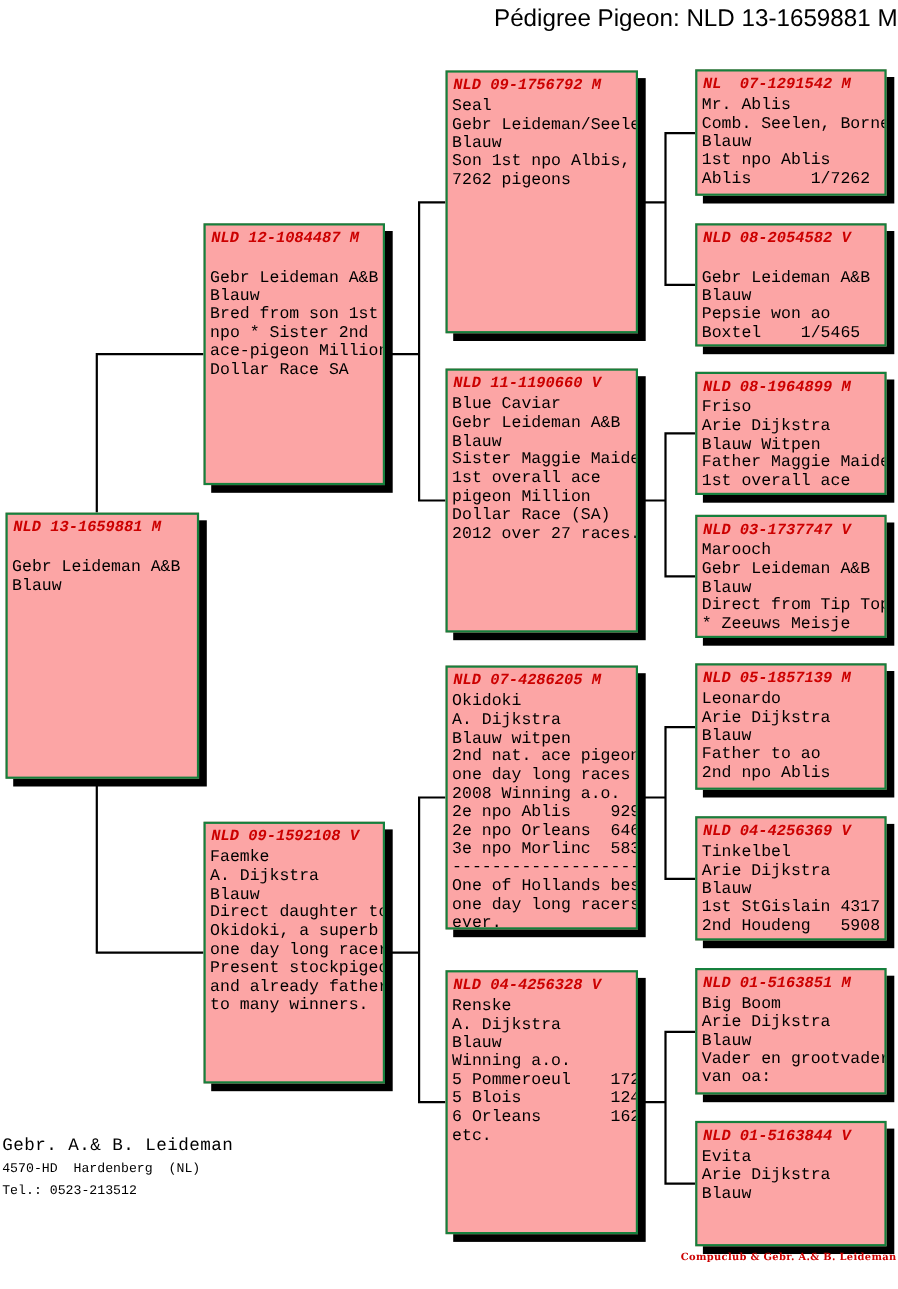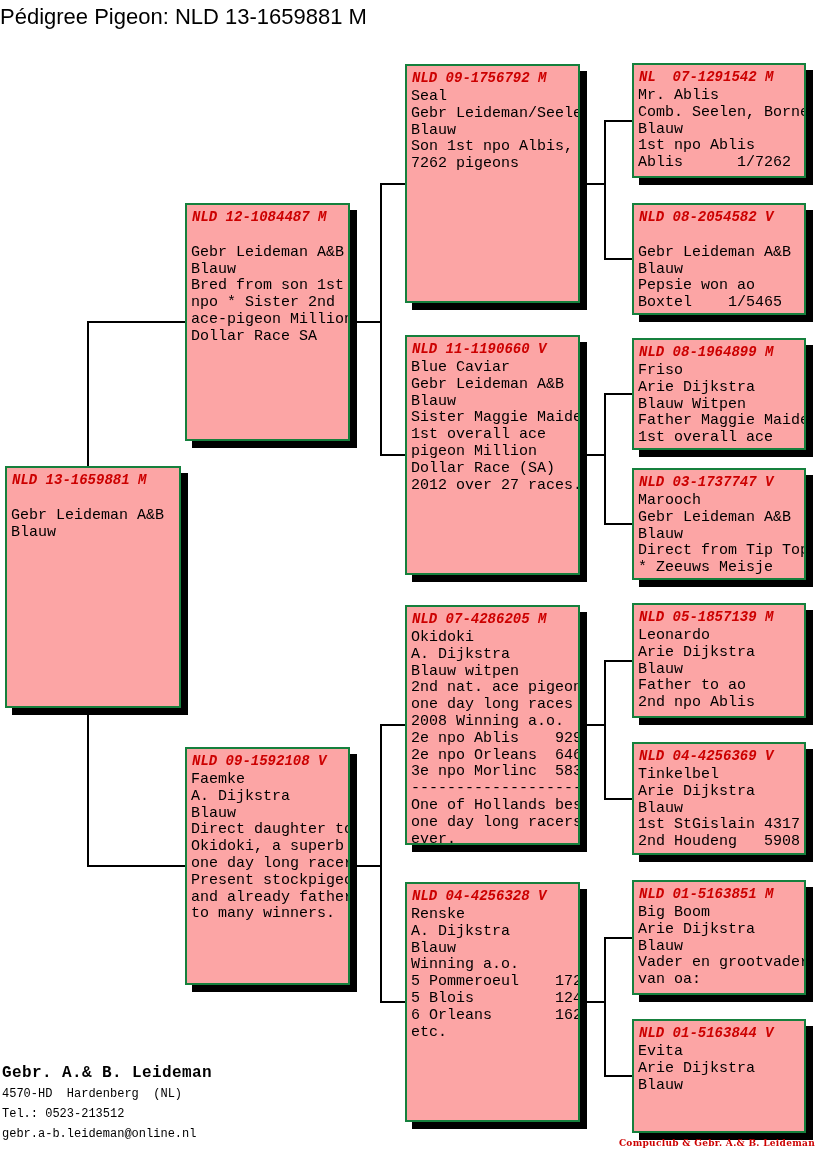--- a/index.html
+++ b/index.html
@@ -1,27 +1,27 @@
 <!DOCTYPE html>
 <html style="--accent: #cc0000;"><head>
 <meta charset="utf-8">
 <style>
   html,body{margin:0;padding:0;background:#fff;}
   #page{position:relative;width:816px;height:1172px;background:#fff;overflow:hidden;
         font-family:"Liberation Mono",monospace;}
-  #title{position:absolute;left:0;top:4px;width:816px;text-align:left;
+  #title{position:absolute;left:0;top:4px;width:816px;text-align:right;
          font-family:"Liberation Sans",sans-serif;font-size:22px;color:#000;}
   #connectors{position:absolute;left:0;top:0;z-index:1;}
   .pbox{position:absolute;background:#fca5a5;border:2px solid #15803d;box-shadow:7px 7px 0 #000;
         box-sizing:border-box;z-index:2;overflow:hidden;}
   .ring{color:var(--accent,#cc0000);font-style:italic;font-weight:bold;font-size:14px;
         line-height:18px;padding:3px 0 0 5px;white-space:pre;}
   .pbody{font-size:15px;line-height:16.8px;color:#000;white-space:pre;padding:2px 0 0 4px;}
   #owner{position:absolute;left:2px;top:1030px;z-index:2;}
-  #owner .oname{font-weight:bold;font-size:16px;letter-spacing:0.4px;line-height:22px;color:#000;white-space:pre;margin-top:32px;}
+  #owner .oname{font-weight:normal;font-size:16px;letter-spacing:0.4px;line-height:22px;color:#000;white-space:pre;}
   #owner .oline{font-size:12px;line-height:20px;color:#000;white-space:pre;}
   #credit{position:absolute;right:1px;top:1138px;width:320px;text-align:right;z-index:2;
           font-family:"DejaVu Serif",serif;font-weight:bold;font-size:9px;
           color:var(--accent,#cc0000);letter-spacing:0.3px;}
 </style>
 </head>
 <body>
 
 <div id="page">
 
@@ -187,18 +187,17 @@
     <div class="ring">NLD 01-5163844 V</div>
     <div class="pbody">Evita
 Arie Dijkstra
 Blauw</div>
   </div>
 
   <div id="owner">
     <div class="oname">Gebr. A.&amp; B. Leideman</div>
     <div class="oline">4570-HD  Hardenberg  (NL)</div>
     <div class="oline">Tel.: 0523-213512</div>
-    <div class="oline">gebr.a-b.leideman@online.nl</div>
   </div>
 
   <div id="credit">Compuclub &amp; Gebr. A.&amp; B. Leideman</div>
 
 </div>
 
 </body></html>

